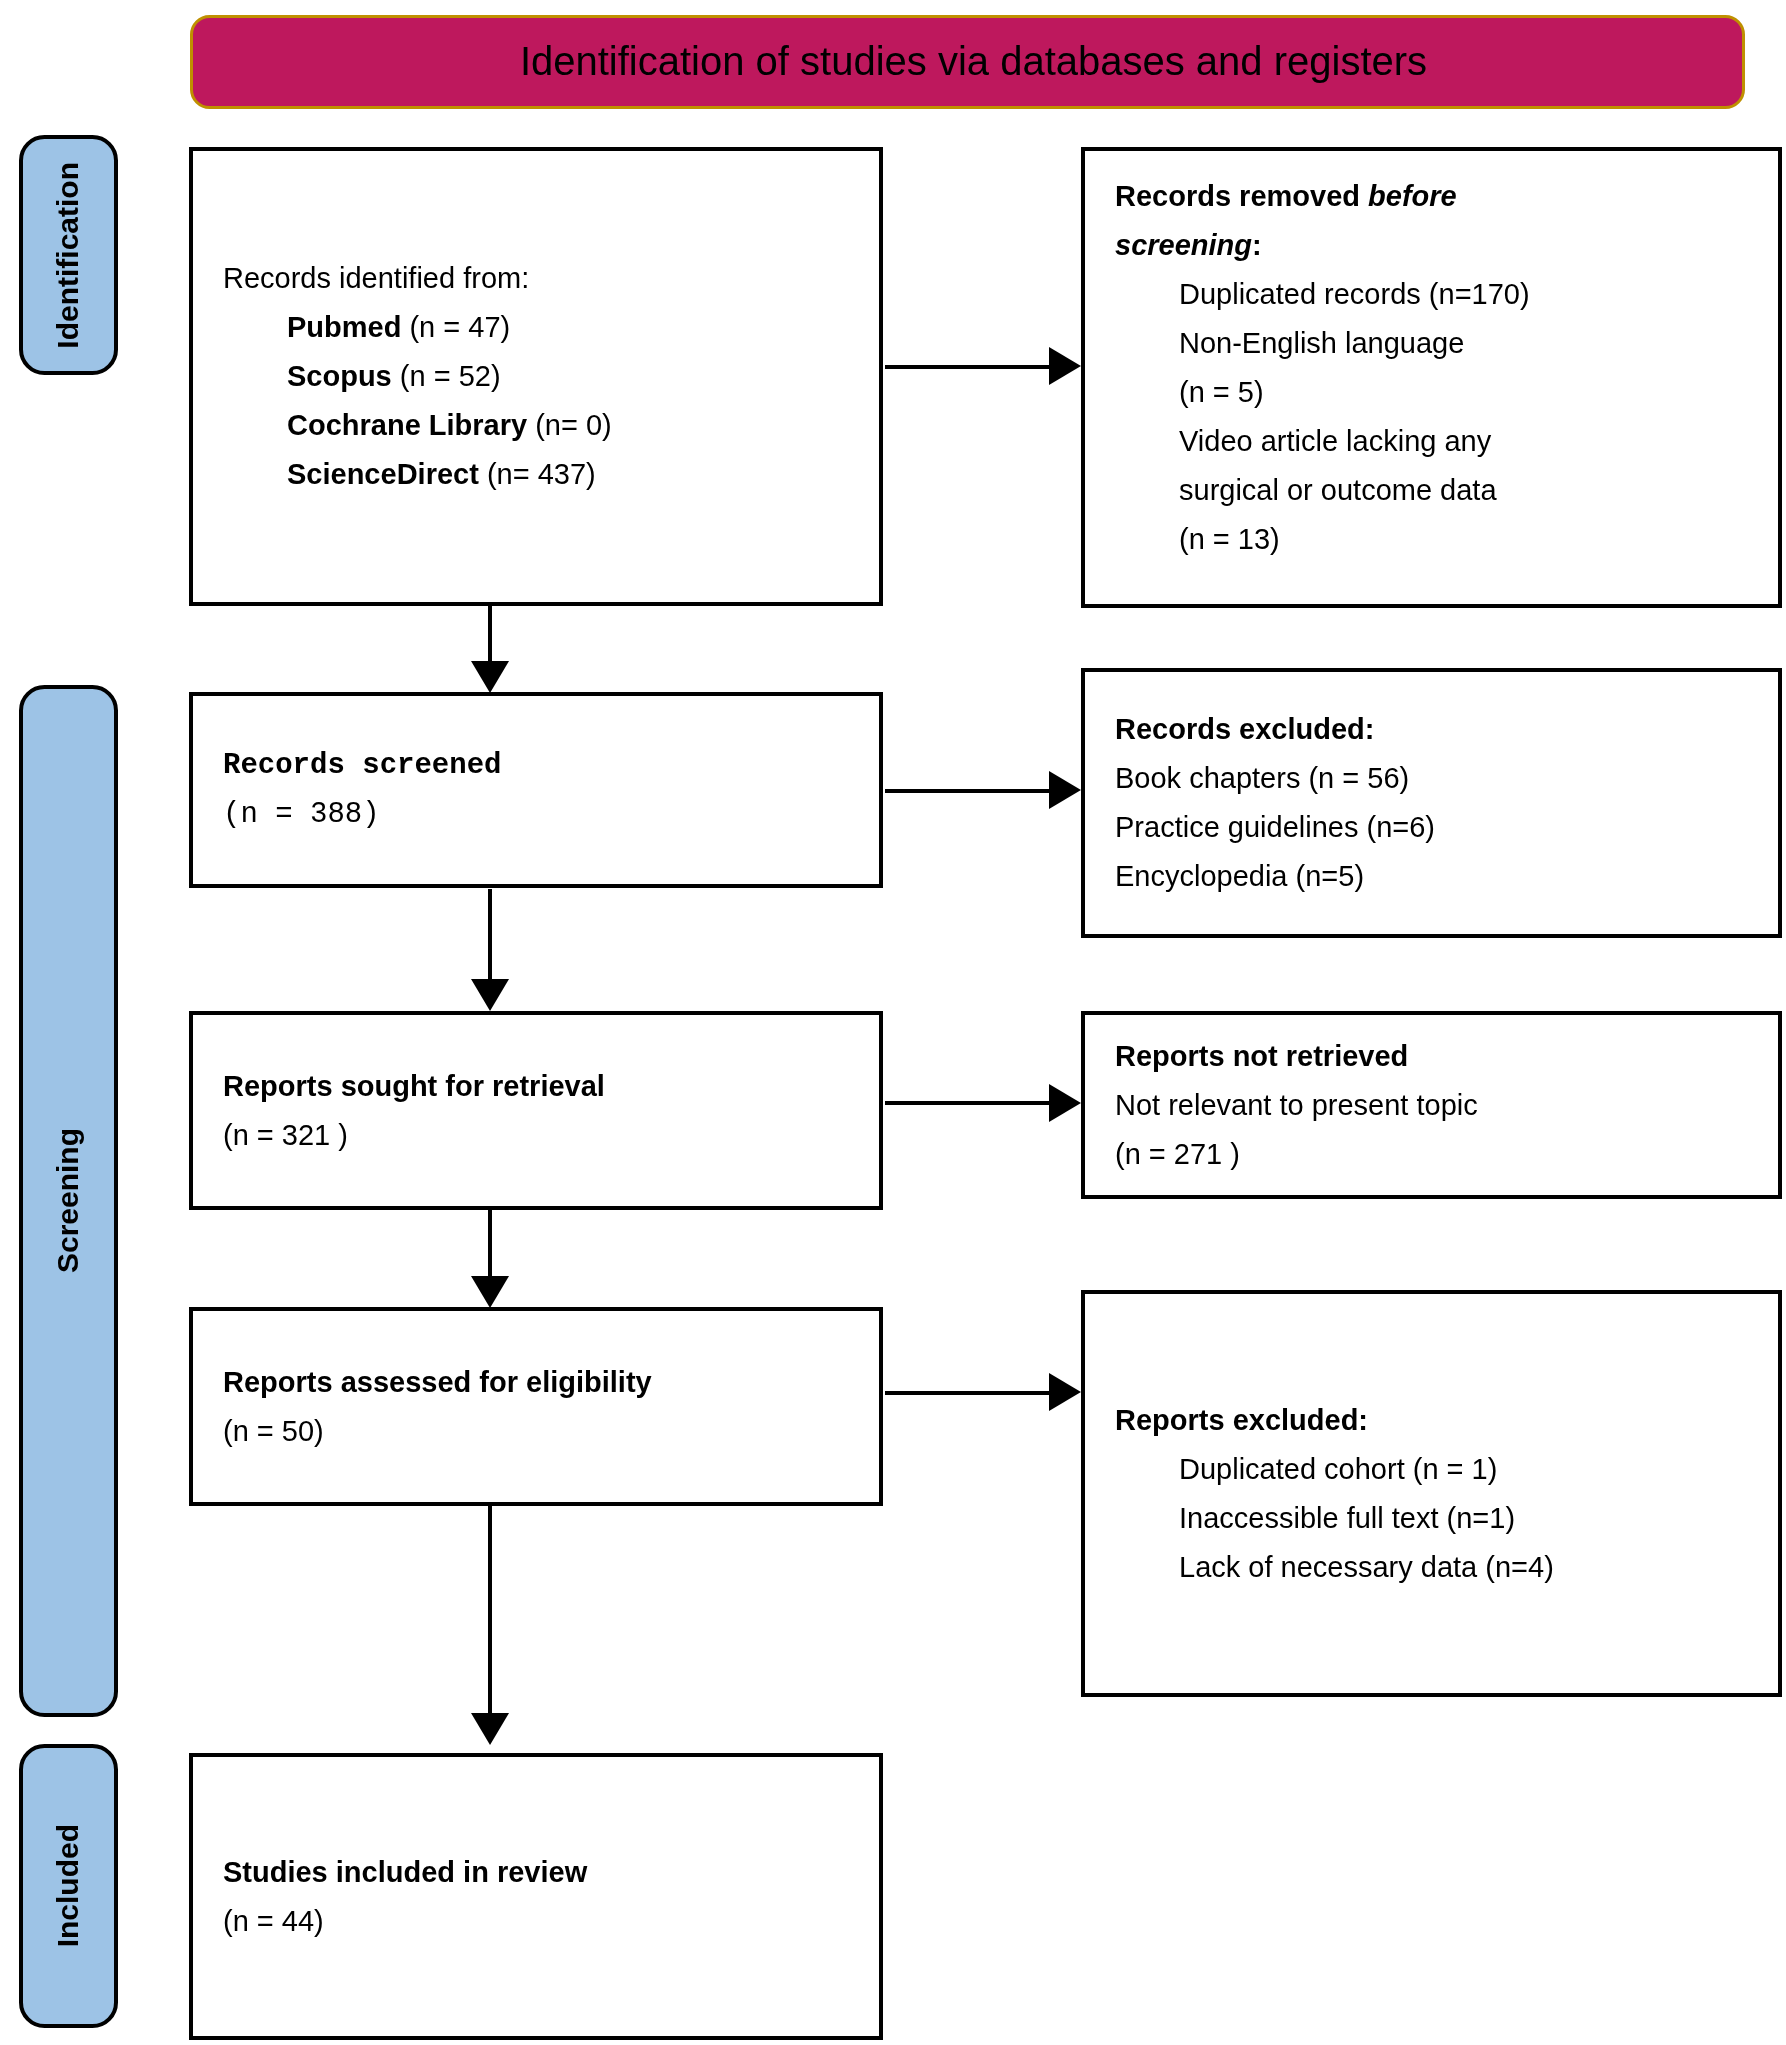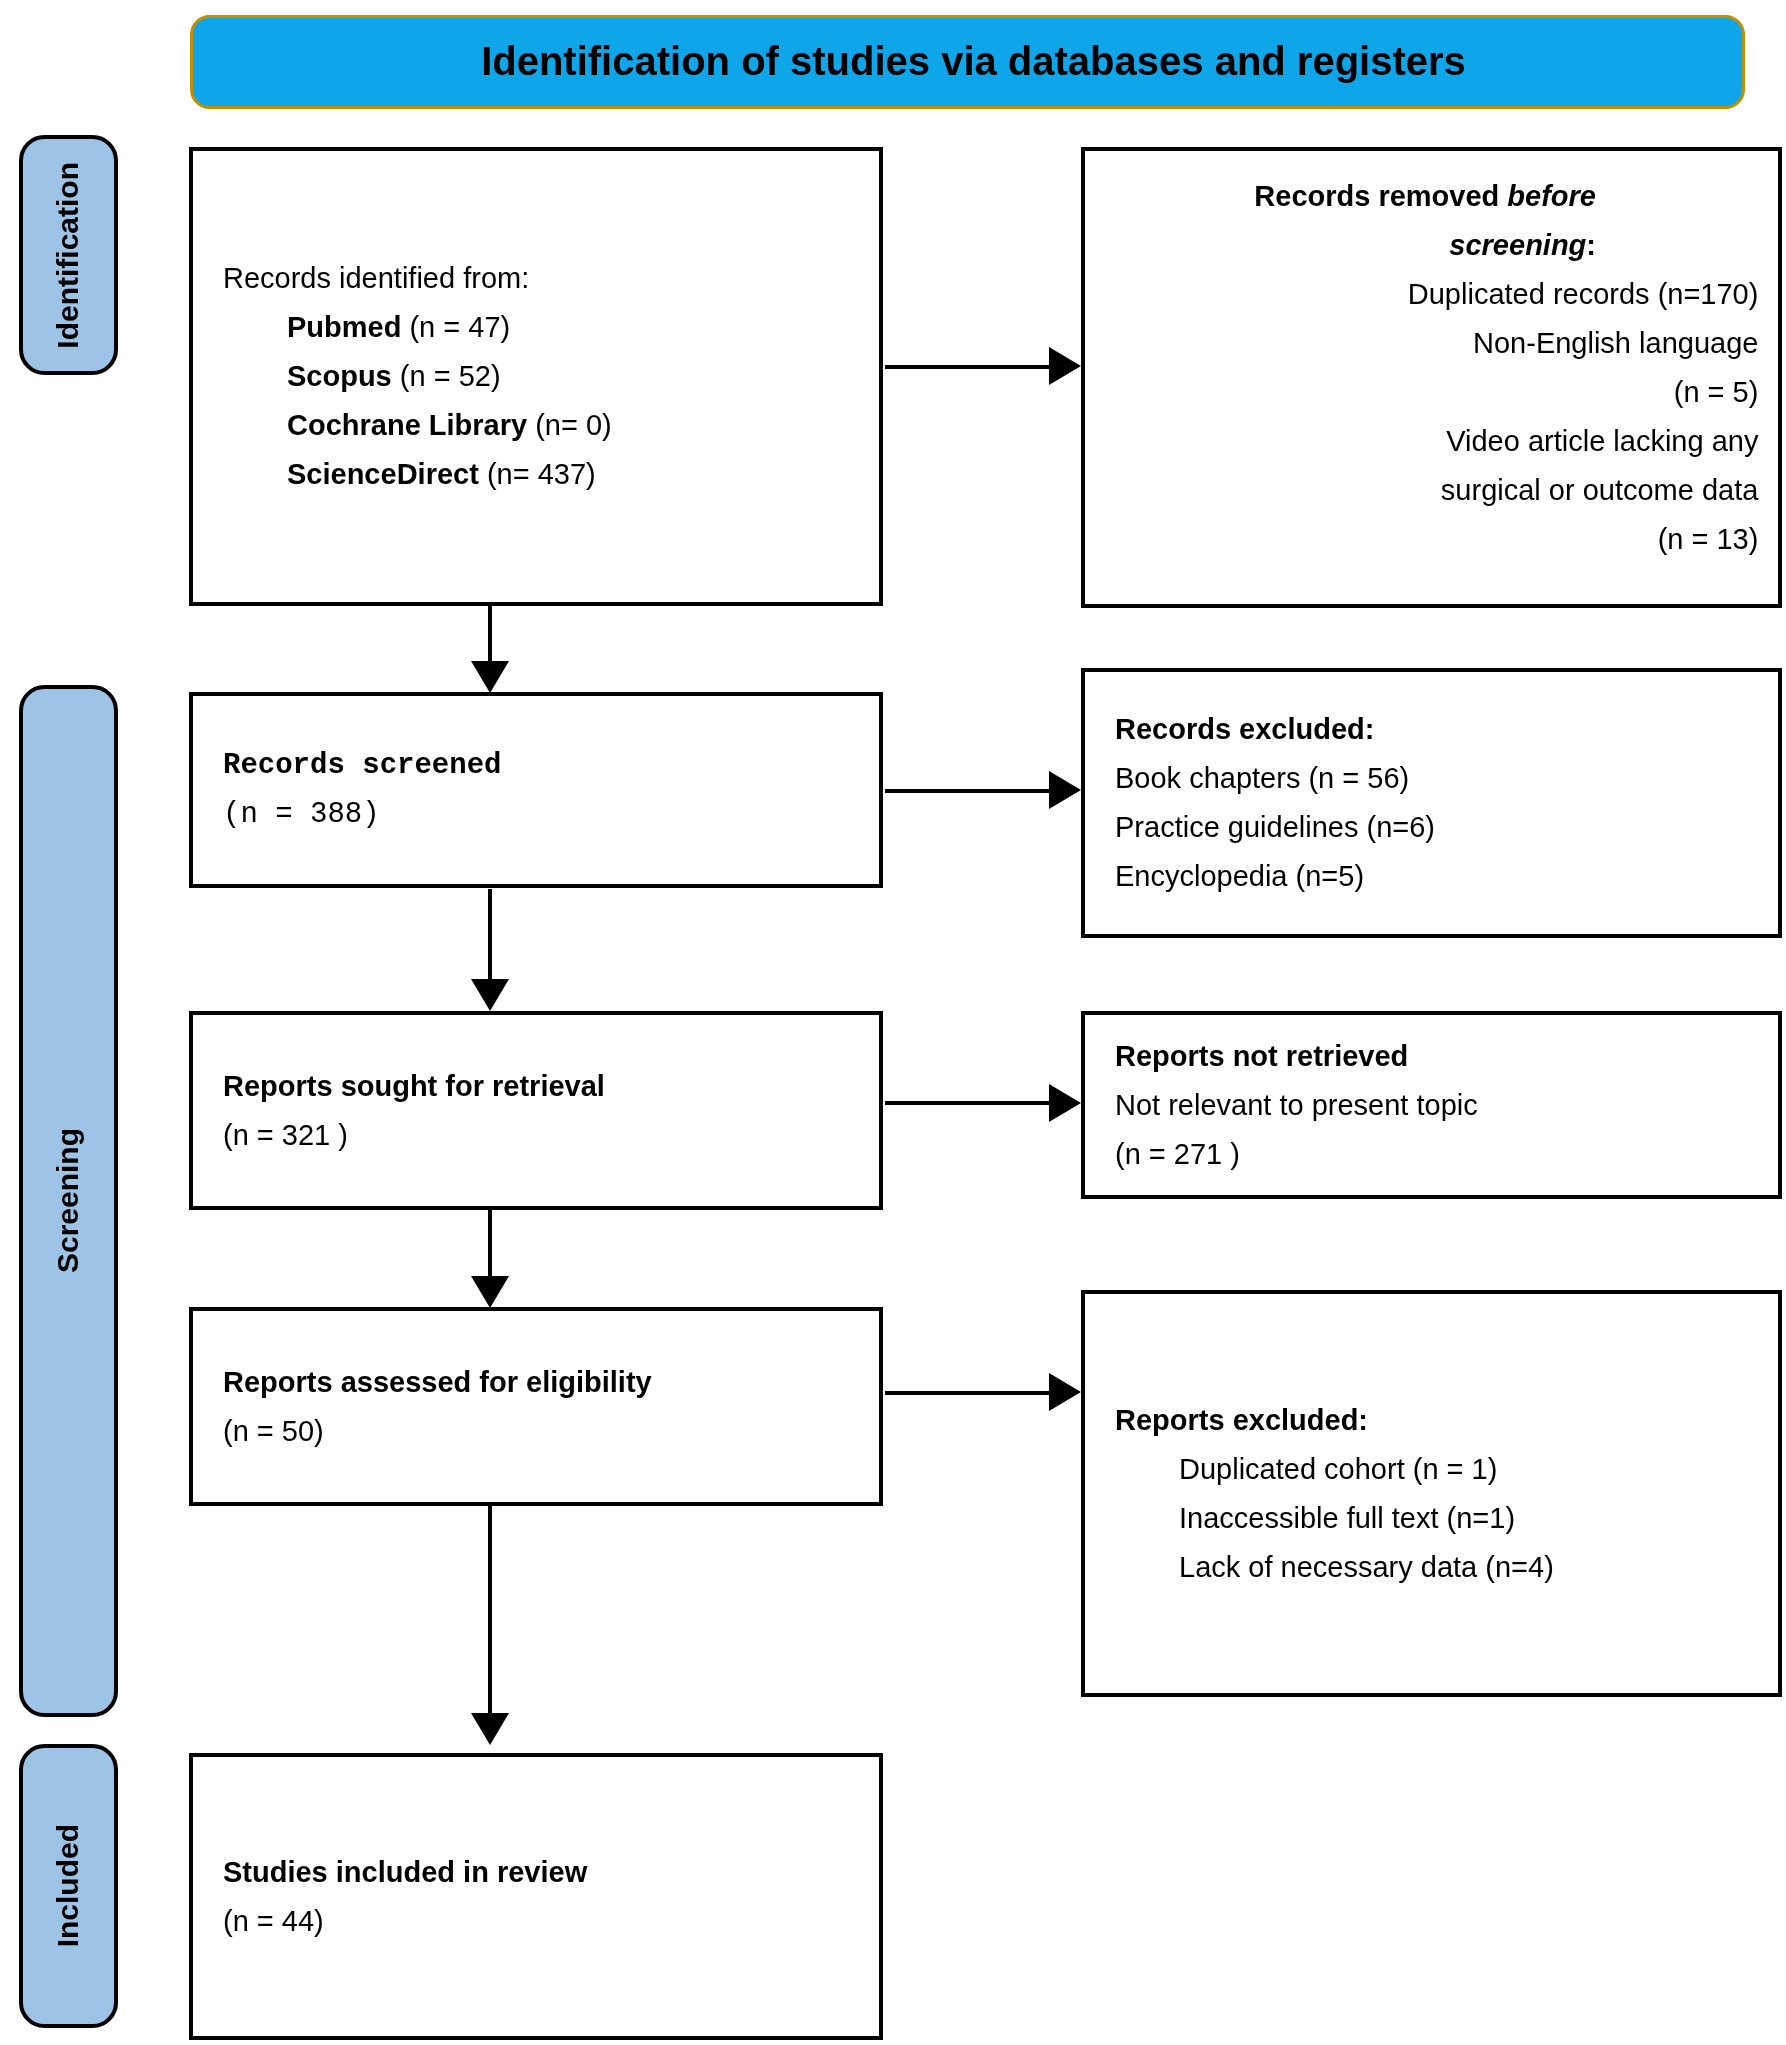--- a/index.html
+++ b/index.html
@@ -9,25 +9,25 @@
     height:2046px;
     background:#ffffff;
     font-family:"Liberation Sans","DejaVu Sans",sans-serif;
     color:#000;
   }
   
   .banner{
     position:absolute;
     left:190px; top:14.7px;
     width:1555px; height:94px;
-    background:#0ea5e9;
+    background:#be185d;
     border:3.9px solid #BF9000;
     border-radius:19.6px;
     display:flex; align-items:center; justify-content:center;
-    font-weight:bold; font-size:40px;
+    font-weight:normal; font-size:40px;
     box-sizing:border-box;
     padding-left:12px;
   }
   
   .stage{
     position:absolute;
     left:18.6px; width:99px;
     background:#9DC3E6;
     border:4.9px solid #000;
     border-radius:25.5px;
@@ -51,21 +51,21 @@
     box-sizing:border-box;
     font-size:29px; line-height:49px;
     display:flex; flex-direction:column; justify-content:center;
     padding:14.7px 19.6px 14.7px 30px;
   }
   .box .b{ font-weight:bold; }
   .box .bi{ font-weight:bold; font-style:italic; }
   .left{ left:189px; width:694px; }
   .right{ left:1081px; width:701px; }
   .box-identified{ top:147px;  height:459px; }
-  .box-removed{    top:147px;  height:461px; justify-content:flex-start; padding-top:20.6px;text-align:right; }
+  .box-removed{    top:147px;  height:461px; justify-content:flex-start; padding-top:20.6px; }
   .box-screened{   top:692px; height:196px;font-family:Liberation Mono, monospace; }
   .box-rec-excl{   top:668px; height:270px; }
   .box-sought{     top:1011px; height:199px; }
   .box-notretr{    top:1011px; height:188px; }
   .box-assessed{   top:1307px; height:199px; }
   .box-rep-excl{   top:1290px; height:407px; }
   .box-included{   top:1745px; height:287px;margin-top:8px; }
   .indent{ padding-left:64px; }
   .heading-wrap{ max-width:481px; }
   

